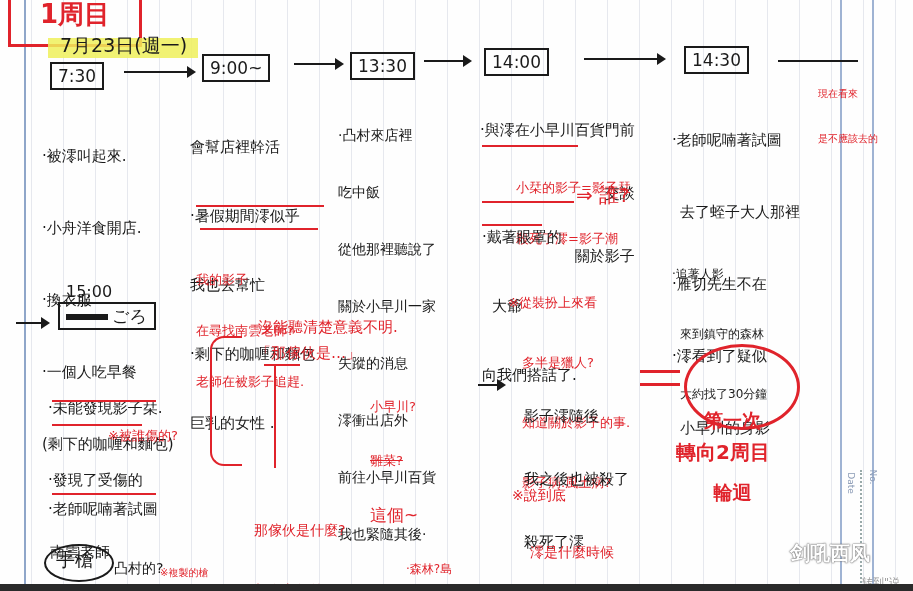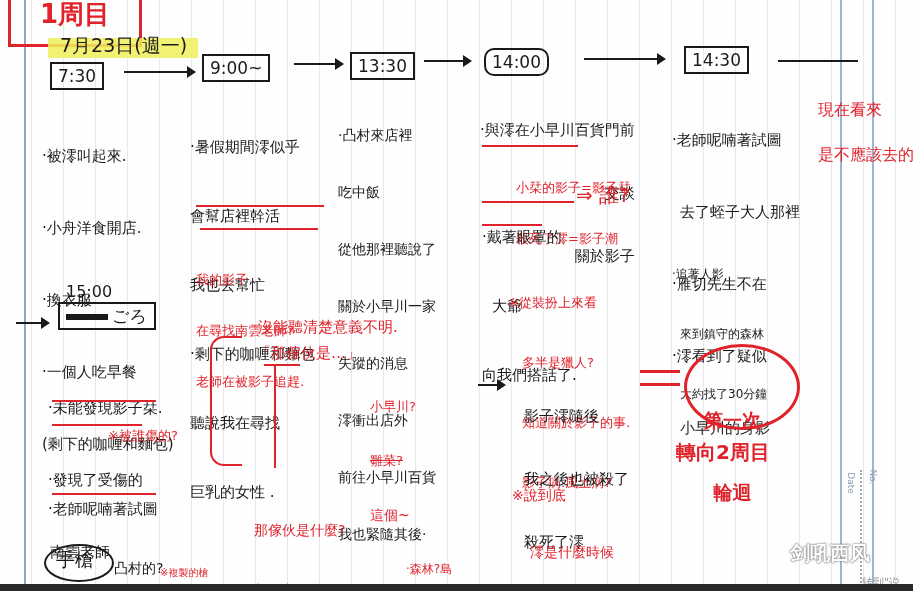--- a/index.html
+++ b/index.html
@@ -52,25 +52,24 @@
     <div>·被澪叫起來.</div>
     <div>·小舟洋食開店.</div>
     <div>·換衣服</div>
     <div>·一個人吃早餐</div>
     <div>(剩下的咖喱和麵包)</div>
   </div>
 
   <div class="box" style="left:202px;top:54px;">9:00~</div>
   <div class="arrow" style="left:294px;top:63px;width:48px;"></div>
   <div class="t blk" style="left:190px;top:90px;line-height:23px;">
+    <div>會幫店裡幹活</div>
     <div>·暑假期間澪似乎</div>
-    <div>會幫店裡幹活</div>
     <div>我也去幫忙</div>
     <div>·剩下的咖喱和麵包</div>
-    <div>聽說我在尋找</div>
     <div>巨乳的女性 .</div>
   </div>
   <div class="ul-red" style="left:196px;top:205px;width:128px;"></div>
   <div class="ul-red" style="left:200px;top:228px;width:118px;"></div>
   <div class="t red" style="left:196px;top:237px;line-height:17px;">
     <div>我的影子</div>
     <div>在尋找南雲老師?</div>
     <div>老師在被影子追趕.</div>
   </div>
 
@@ -80,21 +79,21 @@
     <div>·凸村來店裡</div>
     <div>吃中飯</div>
     <div>從他那裡聽說了</div>
     <div>關於小早川一家</div>
     <div>失蹤的消息</div>
     <div>澪衝出店外</div>
     <div>前往小早川百貨</div>
     <div>我也緊隨其後·</div>
   </div>
 
-  <div class="box" style="left:484px;top:48px;border-radius:10px;">14:00</div>
+  <div class="box" style="left:484px;top:48px;">14:00</div>
   <div class="arrow" style="left:584px;top:58px;width:80px;"></div>
   <div class="t blk" style="left:480px;top:78px;line-height:21px;text-align:right;">
     <div>·與澪在小早川百貨門前</div>
     <div>交談</div>
     <div>關於影子</div>
   </div>
   <div class="ul-red" style="left:482px;top:145px;width:96px;"></div>
   <div class="t red" style="left:516px;top:145px;line-height:17px;">
     <div>小栞的影子=影子栞</div>
     <div>殺死了澪=影子潮</div>
@@ -109,21 +108,21 @@
   <div class="t red" style="left:576px;top:183px;font-size:20px;">⇒ 誰?</div>
   <div class="t red" style="left:508px;top:253px;line-height:20px;font-size:13px;">
     <div>※從裝扮上來看</div>
     <div style="padding-left:14px">多半是獵人?</div>
     <div style="padding-left:14px">知道關於影子的事.</div>
     <div style="padding-left:14px">影子病.風土病?</div>
   </div>
 
   <div class="box" style="left:684px;top:46px;">14:30</div>
   <div style="position:absolute;left:778px;top:60px;width:80px;height:2px;background:#1a1a1a;"></div>
-  <div class="t red" style="left:818px;top:72px;line-height:15px;font-size:16px;">
+  <div class="t red" style="left:818px;top:56px;line-height:15px;font-size:10px;">
     <div>現在看來</div>
     <div>是不應該去的</div>
   </div>
   <div class="t blk" style="left:672px;top:80px;line-height:24px;">
     <div>·老師呢喃著試圖</div>
     <div style="padding-left:8px">去了蛭子大人那裡</div>
     <div>·雁切先生不在</div>
     <div>·澪看到了疑似</div>
     <div style="padding-left:8px">小早川的身影</div>
   </div>
@@ -161,21 +160,21 @@
   </div>
 
   <div style="position:absolute;left:210px;top:336px;width:30px;height:126px;border:2px solid #e0232b;border-right:none;border-radius:14px 0 0 14px;"></div>
   <div class="t red" style="left:258px;top:318px;font-size:15px;">沒能聽清楚意義不明.</div>
   <div class="t red" style="left:256px;top:344px;font-size:15px;">「那傢伙是…」</div>
   <div class="ul-red" style="left:264px;top:364px;width:36px;"></div>
   <div style="position:absolute;left:274px;top:364px;width:2px;height:104px;background:#e0232b;"></div>
   <div class="t red" style="left:370px;top:362px;line-height:18px;font-size:13px;">
     <div>小早川?</div>
     <div style="text-decoration:line-through;">雛菜?</div>
-    <div style="font-size:14px;">這個~</div>
+    <div style="font-size:17px;">這個~</div>
     <div style="padding-left:36px;font-size:12px;">·森林?島</div>
     
     
   </div>
   <div class="t red" style="left:254px;top:480px;line-height:20px;font-size:14px;">
     <div>那傢伙是什麼?</div>
     <div>擊傷老師的人?</div>
     
   </div>
 

